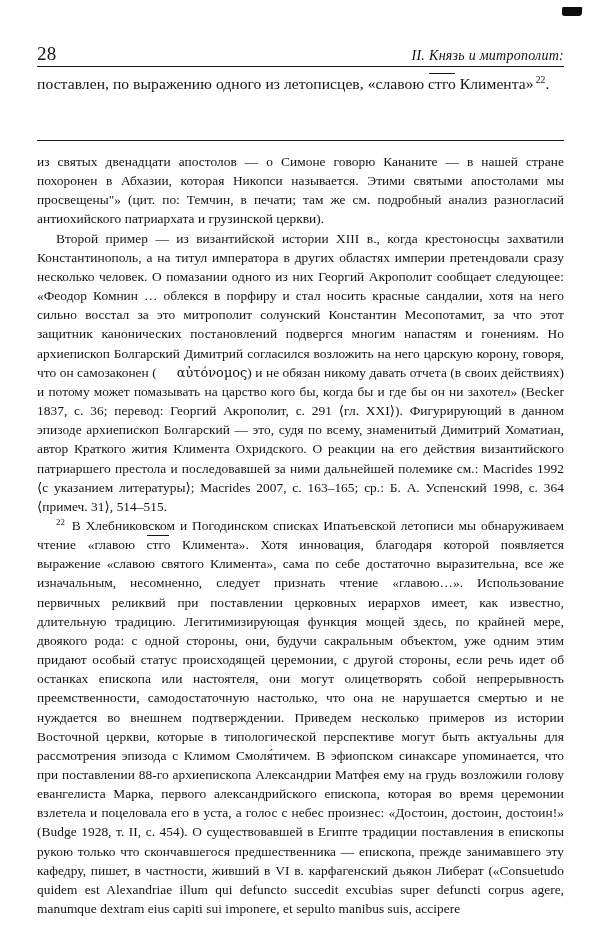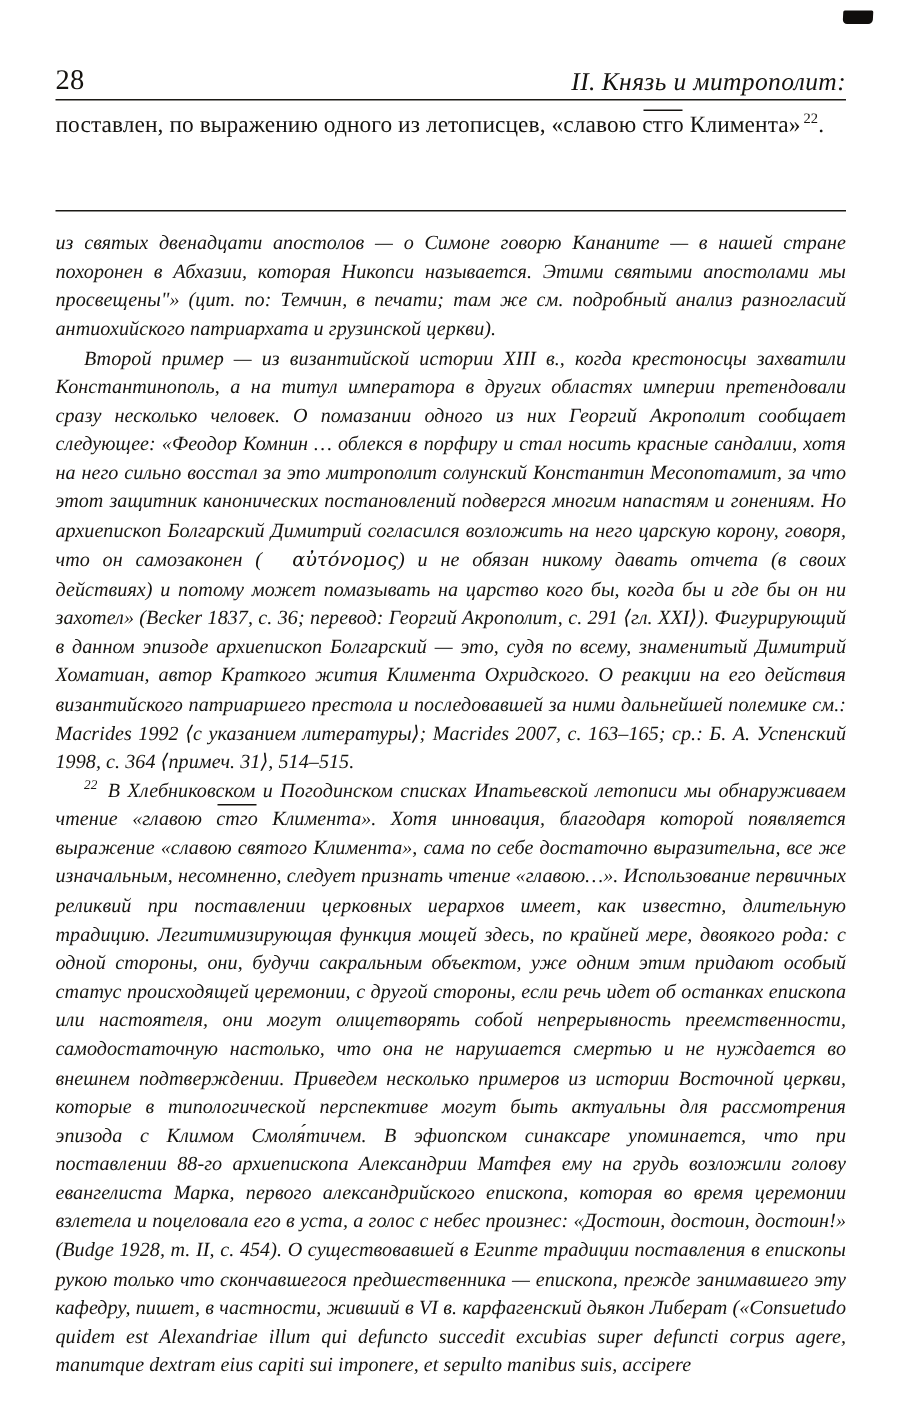--- a/index.html
+++ b/index.html
@@ -47,21 +47,21 @@
     border-bottom: 1.6px solid #1a1814;
     padding-bottom: 3px;
   }
   .folio {
     font-size: 19px;
     line-height: 1;
     letter-spacing: 0.2px;
   }
   .head-title {
     font-style: italic;
-    font-size: 17px;
+    font-size: 14px;
     line-height: 1;
     letter-spacing: 0.25px;
   }
   .head-title .numeral {
     font-style: italic;
     margin-right: 4px;
   }
 
   
   .body-block {
@@ -110,21 +110,20 @@
     height: 0;
     border-top: 1.3px solid #1a1814;
   }
 
   
   .footnotes {
     position: absolute;
     left: 37px;
     top: 152px;
     width: 527px;
-    font-style: italic;
   }
   .footnotes p {
     margin: 0;
     font-size: 13.4px;
     line-height: 19.15px;
     text-align: justify;
     text-justify: inter-word;
     letter-spacing: 0.04px;
   }
   .footnotes p.indent { text-indent: 19px; }

